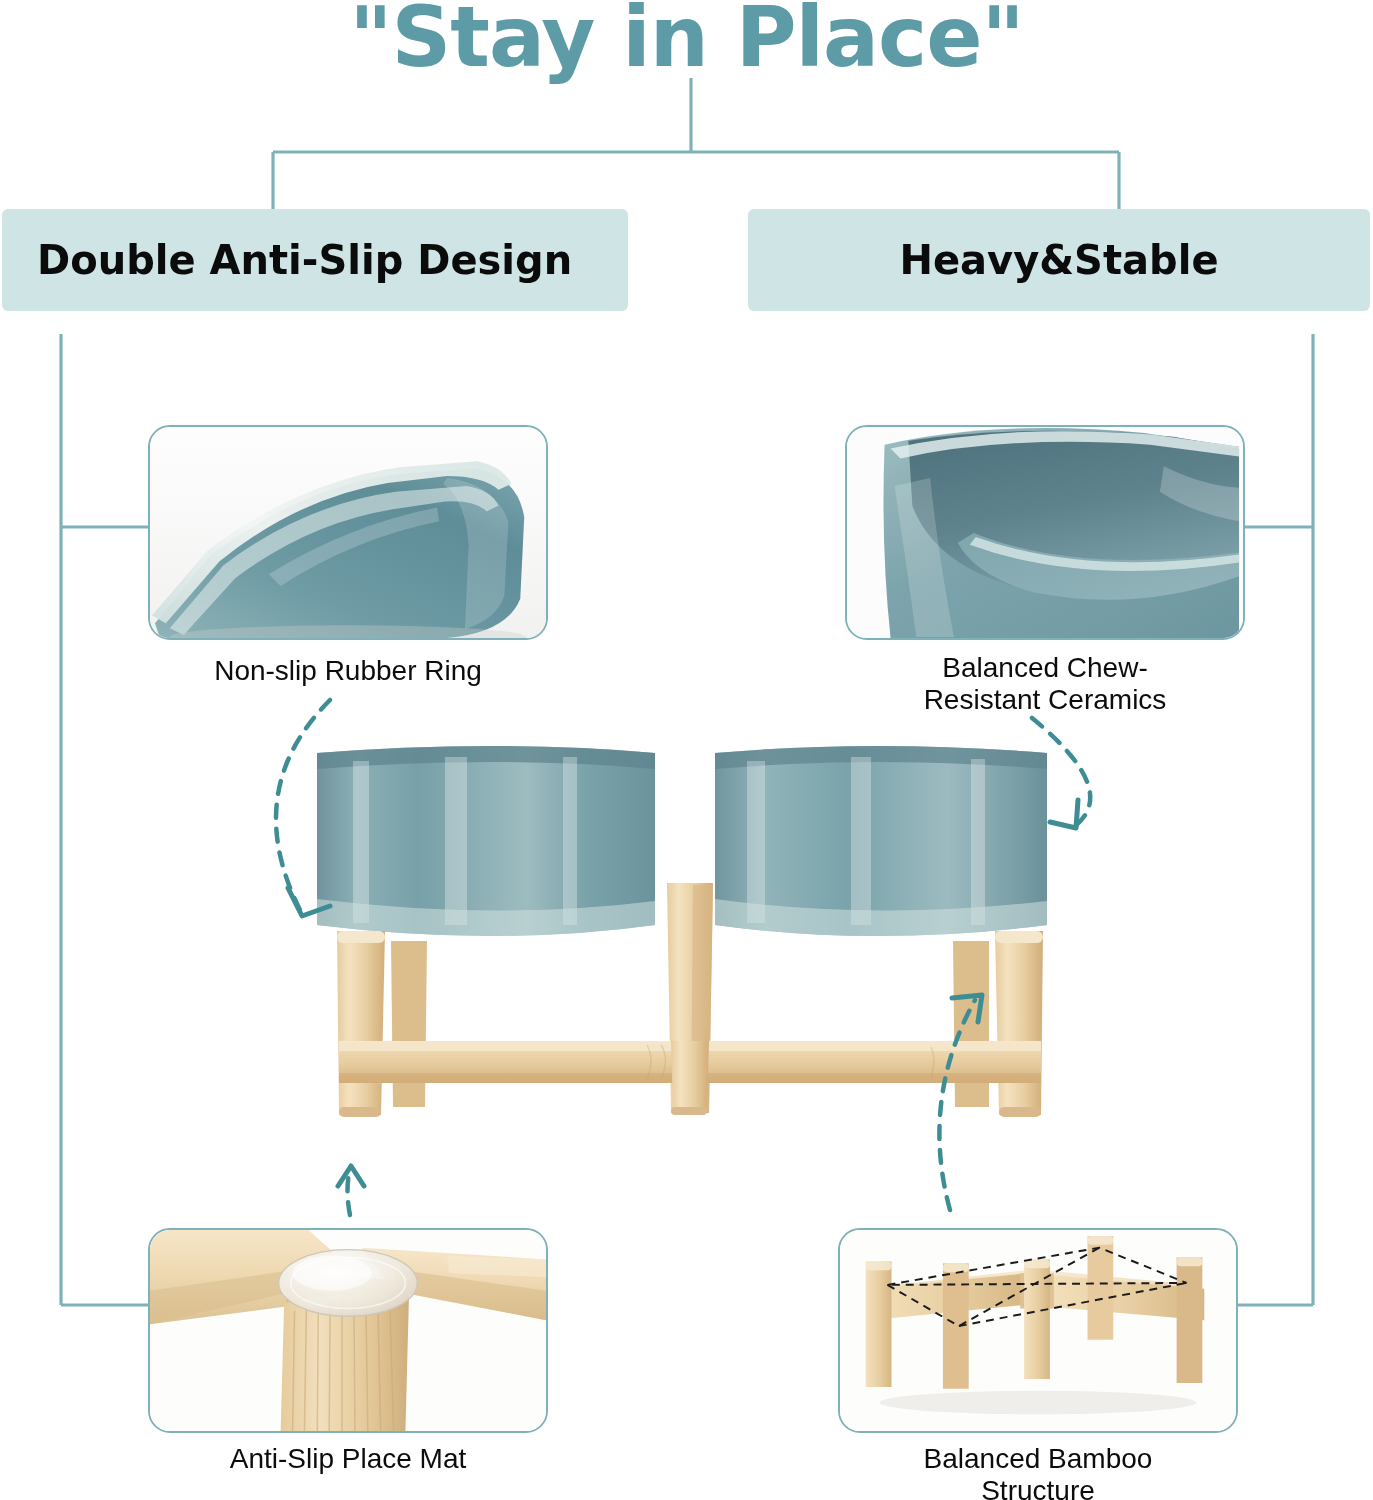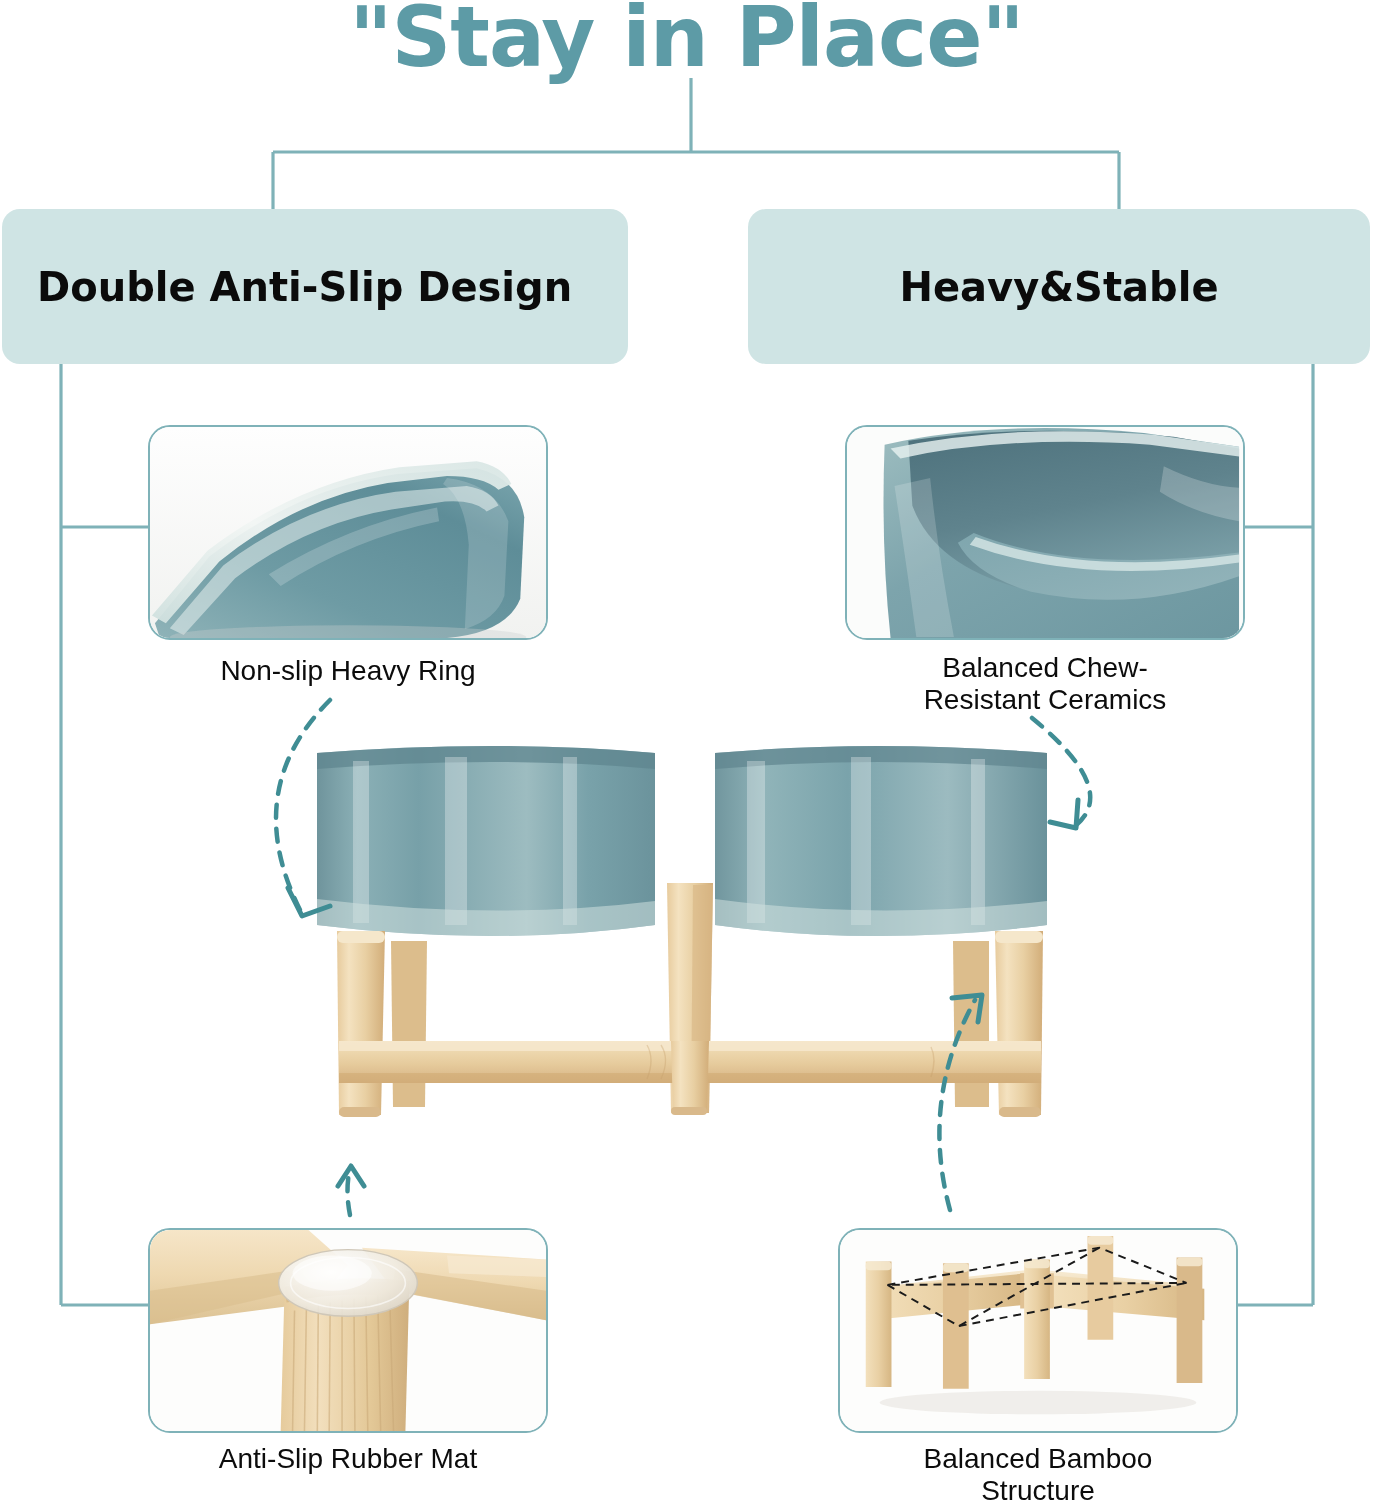--- a/index.html
+++ b/index.html
@@ -24,23 +24,23 @@
     white-space: nowrap;
   }
 
   
   #wires { position: absolute; left: 0; top: 0; width: 1373px; height: 1500px; }
 
   
   .pill {
     position: absolute;
     background: #cfe4e4;
-    border-radius: 18px;
+    border-radius: 6px;
     display: flex; align-items: center;
-    height: 155px;
+    height: 102px;
   }
   .pill span {
     width: 100%;
     font-family: "DejaVu Sans", sans-serif;
     font-weight: 700;
     font-size: 40px;
     color: #0b0b0b;
     white-space: nowrap;
   }
   #pill-left  { left: 2px;   top: 209px; width: 626px; }
@@ -144,21 +144,21 @@
       <path d="M 2 192 L 58 126 Q 150 56 252 41 L 330 35 Q 356 40 365 58 L 352 64 Q 336 50 300 50 L 240 57 Q 150 72 70 137 L 16 200 Z" fill="url(#tlRim)" opacity="0.95"></path>
 
       <path d="M 20 205 L 74 141 Q 155 79 248 66 L 320 60 Q 344 64 352 80 L 340 86 Q 328 74 298 76 L 244 84 Q 160 98 86 154 L 34 212 Z" fill="#e8f0ee" opacity="0.55"></path>
 
       <path d="M 300 52 Q 348 58 362 96 L 358 172 Q 350 196 318 206 L 322 120 Q 318 72 296 58 Z" fill="#ffffff" opacity="0.17"></path>
       <path d="M 120 150 Q 200 100 290 82 L 292 96 Q 205 114 132 162 Z" fill="#ffffff" opacity="0.20"></path>
 
       <ellipse cx="200" cy="214" rx="180" ry="12" fill="#c8cfce" opacity="0.35"></ellipse>
     </svg>
   </div>
-  <div class="caption" id="cap-tl">Non-slip Heavy Ring</div>
+  <div class="caption" id="cap-tl">Non-slip Rubber Ring</div>
 
   <div class="frame" id="frame-tr">
     <svg viewBox="0 0 400 215" preserveAspectRatio="none">
       <defs>
         <linearGradient id="trOuter" x1="0" y1="0" x2="1" y2="1">
           <stop offset="0" stop-color="#9dbdc0"></stop>
           <stop offset="0.4" stop-color="#7da4ac"></stop>
           <stop offset="1" stop-color="#6d97a0"></stop>
         </linearGradient>
         <linearGradient id="trInner" x1="0" y1="0" x2="0.4" y2="1">
@@ -234,21 +234,21 @@
         <path d="M 242 64 L 246 205"></path>
       </g>
 
       <path d="M 136 58 Q 198 44 262 52 L 260 70 Q 198 60 138 74 Z" fill="#d7b987" opacity="0.85"></path>
 
       <ellipse cx="200" cy="54" rx="70" ry="34" fill="url(#blPad)" stroke="#cfc7b8" stroke-width="1.4"></ellipse>
       <ellipse cx="184" cy="44" rx="40" ry="18" fill="#ffffff" opacity="0.55"></ellipse>
       <ellipse cx="200" cy="54" rx="58" ry="26" fill="none" stroke="#ffffff" stroke-width="1.6" opacity="0.6"></ellipse>
     </svg>
   </div>
-  <div class="caption" id="cap-bl">Anti-Slip Rubber Mat</div>
+  <div class="caption" id="cap-bl">Anti-Slip Place Mat</div>
 
   <div class="frame" id="frame-br">
     <svg viewBox="0 0 400 205" preserveAspectRatio="none">
       <defs>
         <linearGradient id="brWood" x1="0" y1="0" x2="1" y2="0">
           <stop offset="0" stop-color="#f3e0bc"></stop>
           <stop offset="0.5" stop-color="#e9d0a4"></stop>
           <stop offset="1" stop-color="#d6b683"></stop>
         </linearGradient>
         <linearGradient id="brTop" x1="0" y1="0" x2="0" y2="1">

